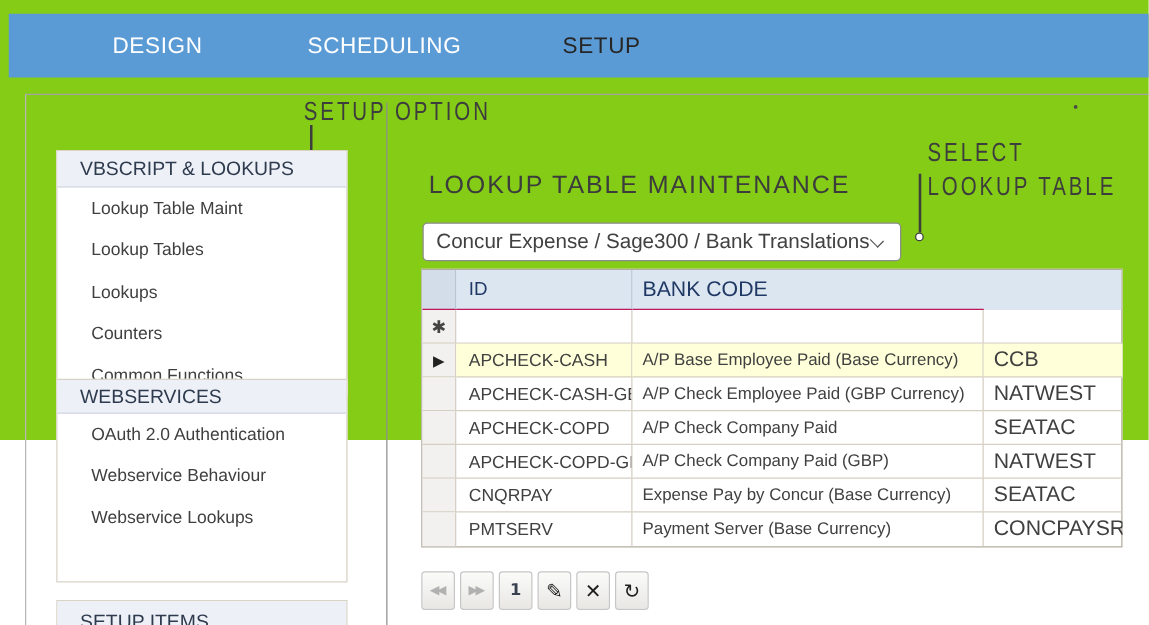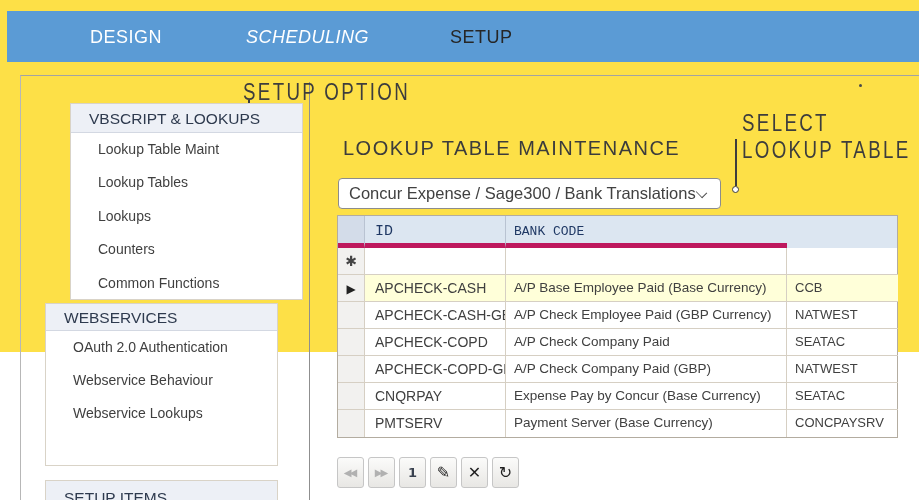--- a/index.html
+++ b/index.html
@@ -1,51 +1,51 @@
 <!DOCTYPE html>
 <html><head>
 <meta charset="utf-8">
 <style>
   * { margin:0; padding:0; box-sizing:border-box; }
   html,body { width:919px; height:500px; background:#fff; overflow:hidden;
               font-family:"Liberation Sans", sans-serif; }
-  #page { position:relative; width:919px; height:352px; background:#fde047; }
+  #page { position:relative; width:919px; height:352px; background:#84cc16; }
 
   
   .navbar { position:absolute; left:7px; top:11px; right:0; height:51px; background:#5b9bd5; }
   .nav-item { position:absolute; top:50%; transform:translateY(-50%);
               font-size:18px; letter-spacing:.5px; color:#fff; cursor:pointer; white-space:nowrap; }
   .nav-item.design { left:83px; }
-  .nav-item.scheduling { left:239px;font-style:italic; }
+  .nav-item.scheduling { left:239px; }
   .nav-item.setup { left:443px; color:#262626; }
 
   
   .content-frame { position:absolute; left:20px; top:75px; width:899px; height:425px;
                    border-top:1px solid #a3a3a3; border-left:1px solid #b7b7b7; }
   .vdivider { position:absolute; left:309px; top:82px; height:418px; width:1px; background:#8f8f8f; }
 
   
   .side-box { position:absolute; left:45px; width:233px; background:#fff;
               border:1px solid #d9d3c7; }
-  .side-box.b1 { top:103px; height:197px;margin-left:25px; }
+  .side-box.b1 { top:120px; height:197px; }
   .side-box.b2 { top:303px; height:163px; }
   .side-box.b3 { top:480px; height:40px; }
   .side-header { background:#edf0f6; border-bottom:1px solid #d3d8e2; height:29px;
                  line-height:29px; padding-left:18px; font-size:15.5px; color:#2e3a4e; cursor:pointer; }
   .b2 .side-header { height:27px; line-height:27px; }
   .b3 .side-header { height:39px; line-height:34px; border-bottom:none; }
   .side-item { height:33.5px; line-height:33.5px; padding-left:27px; font-size:14px;
                color:#3f3f3f; cursor:pointer; white-space:nowrap; }
   .b1 .side-item { height:33.4px; line-height:33.4px; }
   .b1 .side-item:first-of-type { margin-top:3px; }
   .b2 .side-item { height:32.8px; line-height:32.8px; }
   .b2 .side-item:first-of-type { margin-top:5px; }
 
   
-  .annot { position:absolute; color:#3d3d3d; font-size:24px; letter-spacing:3px;
+  .annot { position:absolute; color:#3d3d3d; font-size:21px; letter-spacing:3px;
            white-space:nowrap; }
   .annot .squeeze { display:inline-block; transform:scaleX(.78); transform-origin:0 0; }
   .annot.setup-option { left:243px; top:78px; }
   .annot.select-lookup { left:742px; top:109px; line-height:27px; }
   .callout-line { position:absolute; width:2px; background:#3d3d3d; }
   .callout-line.l1 { left:248px; top:100px; height:48px; }
   .callout-line.l2 { left:735px; top:139px; height:47px; }
   .callout-dot { position:absolute; width:7px; height:7px; border:1.5px solid #3d3d3d;
                  border-radius:50%; background:#fff; }
   .callout-dot.d1 { left:245px; top:148px; }
@@ -69,28 +69,28 @@
   .grid { position:absolute; left:337px; top:215px; width:561px;
           border:1px solid #b3aca0; background:#fff; }
   .grid-row { display:grid; grid-template-columns:27px 141px 281px 111px; }
   .grid-row.head { height:32px; background:#dce6f1; }
   .grid-row.body { height:27px; }
   .cell { border-right:1px solid #d6cfc3; border-bottom:1px solid #d6cfc3;
           font-size:14px; color:#404040; overflow:hidden; white-space:nowrap; }
   .grid-row > .cell:last-child { border-right:none; }
   .grid-row.body:last-child > .cell { border-bottom:none; }
   .head .cell { background:#dce6f1; border-right:1px solid #b9c3d2;
-                border-bottom:5px solid #be185d; color:#1f3864; font-size:15px;
-                line-height:31px; cursor:pointer;font-family:Liberation Mono, monospace; }
+                border-bottom:1px solid #be185d; color:#1f3864; font-size:15px;
+                line-height:31px; cursor:pointer; }
   .cell.sel { background:#f2f1ef; text-align:center; cursor:pointer; }
   .head .cell.sel { background:#d3dce9; }
   .body .cell { line-height:26px; cursor:pointer; }
   .cell.c-id { padding-left:10px; }
   .cell.c-desc { padding-left:8px; font-size:13.5px; }
-  .cell.c-bank { padding-left:8px; font-size:13px; }
+  .cell.c-bank { padding-left:8px; font-size:17px; }
   .grid-row.hl .cell.c-id, .grid-row.hl .cell.c-desc, .grid-row.hl .cell.c-bank
       { background:#ffffd9; }
   .sel-glyph { font-family:"DejaVu Sans", sans-serif; font-size:12px; color:#222; }
   .row-new .sel-glyph { font-size:14px; color:#444; }
 
   
   .pager { position:absolute; left:337px; top:457px; display:flex; gap:4px; }
   .pager-btn { width:27px; height:31px; border:1px solid #c6c6c6; border-radius:3px;
                background:linear-gradient(#fbfbfa,#e8e7e4); display:flex; align-items:center;
                justify-content:center; cursor:pointer;

